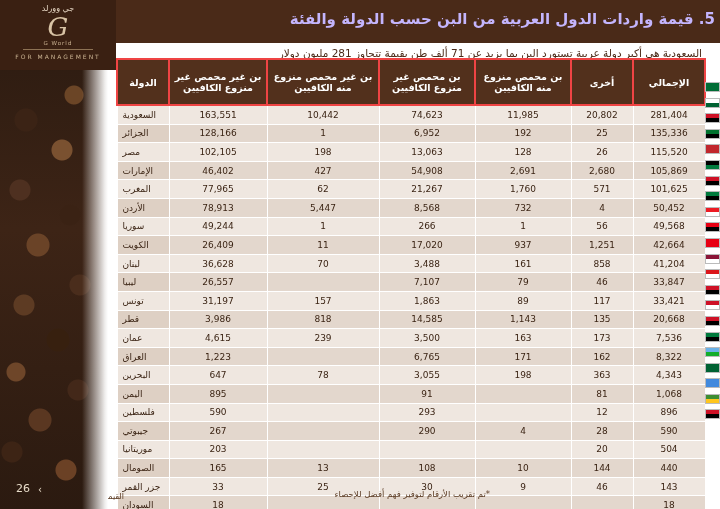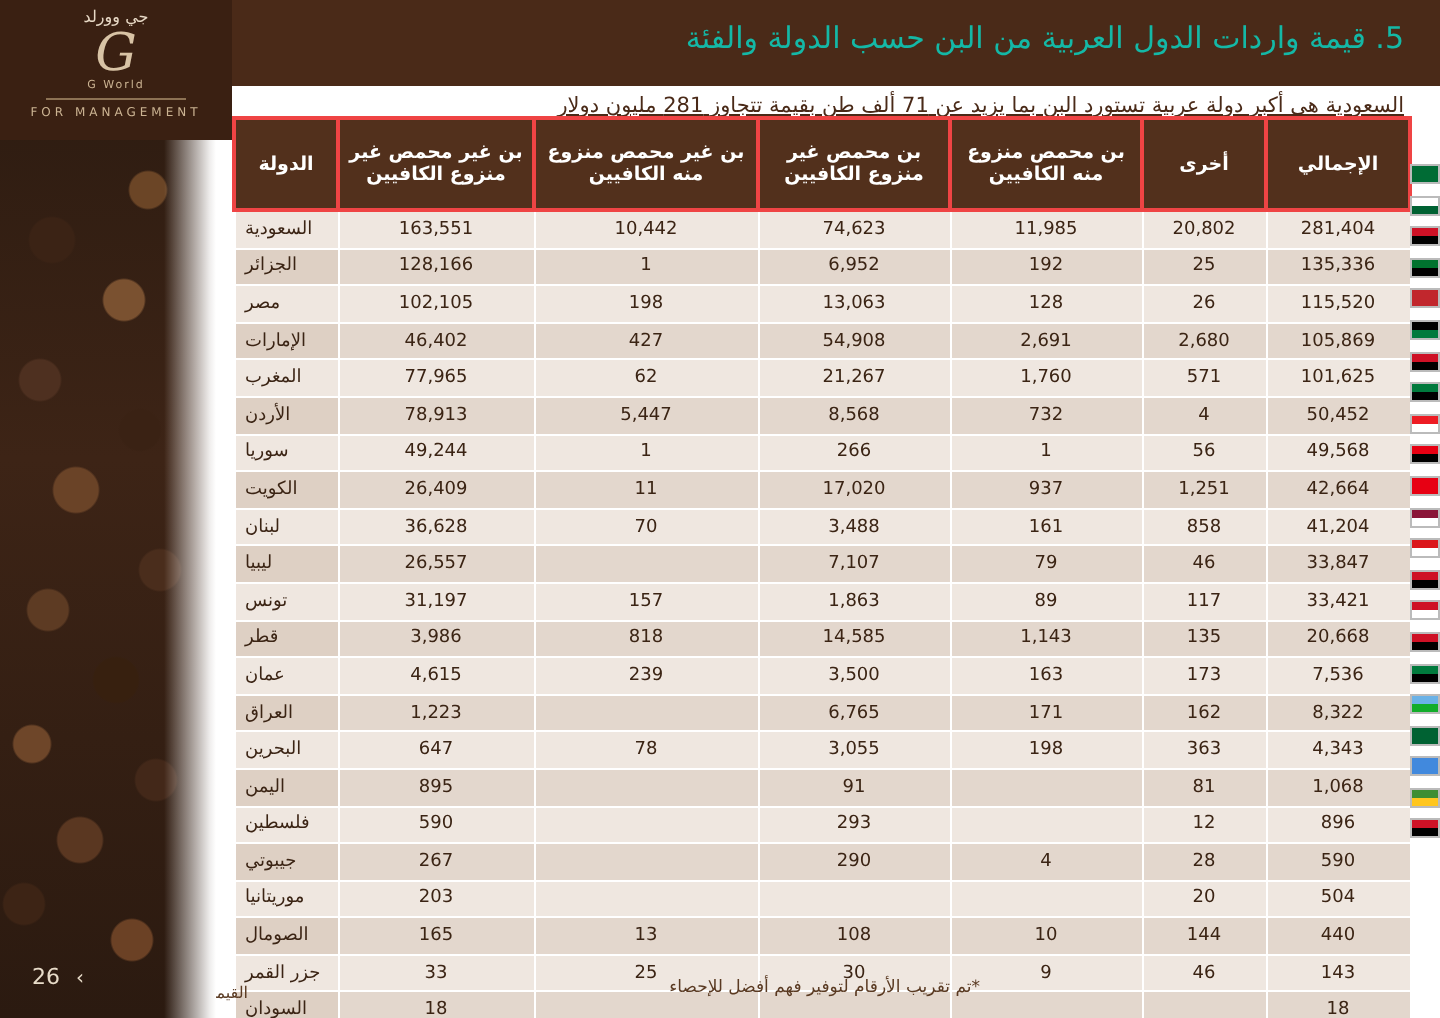--- a/index.html
+++ b/index.html
@@ -41,22 +41,22 @@
     content:"";position:absolute;right:0;top:0;width:26px;height:100%;
     background:linear-gradient(90deg,rgba(42,26,16,0) 0%,rgba(255,255,255,.92) 88%,#fff 100%);
   }
   
   .header{
     position:absolute;left:0;top:0;width:720px;height:43px;
     background:#4a2a18;
     z-index:1;
   }
   .header-title{
-    position:absolute;right:18px;top:10px;
-    color:#14b8a6;font-size:15px;font-weight:normal;
+    position:absolute;right:5px;top:10px;
+    color:#c4b5fd;font-size:15px;font-weight:bold;
     letter-spacing:0;
   }
   .logo-box{
     position:absolute;left:0;top:0;width:116px;height:70px;
     background:#3a2012;
     z-index:3;
     text-align:center;
   }
   .logo-arabic{
     color:#e8d9c6;font-size:8px;margin-top:4px;

